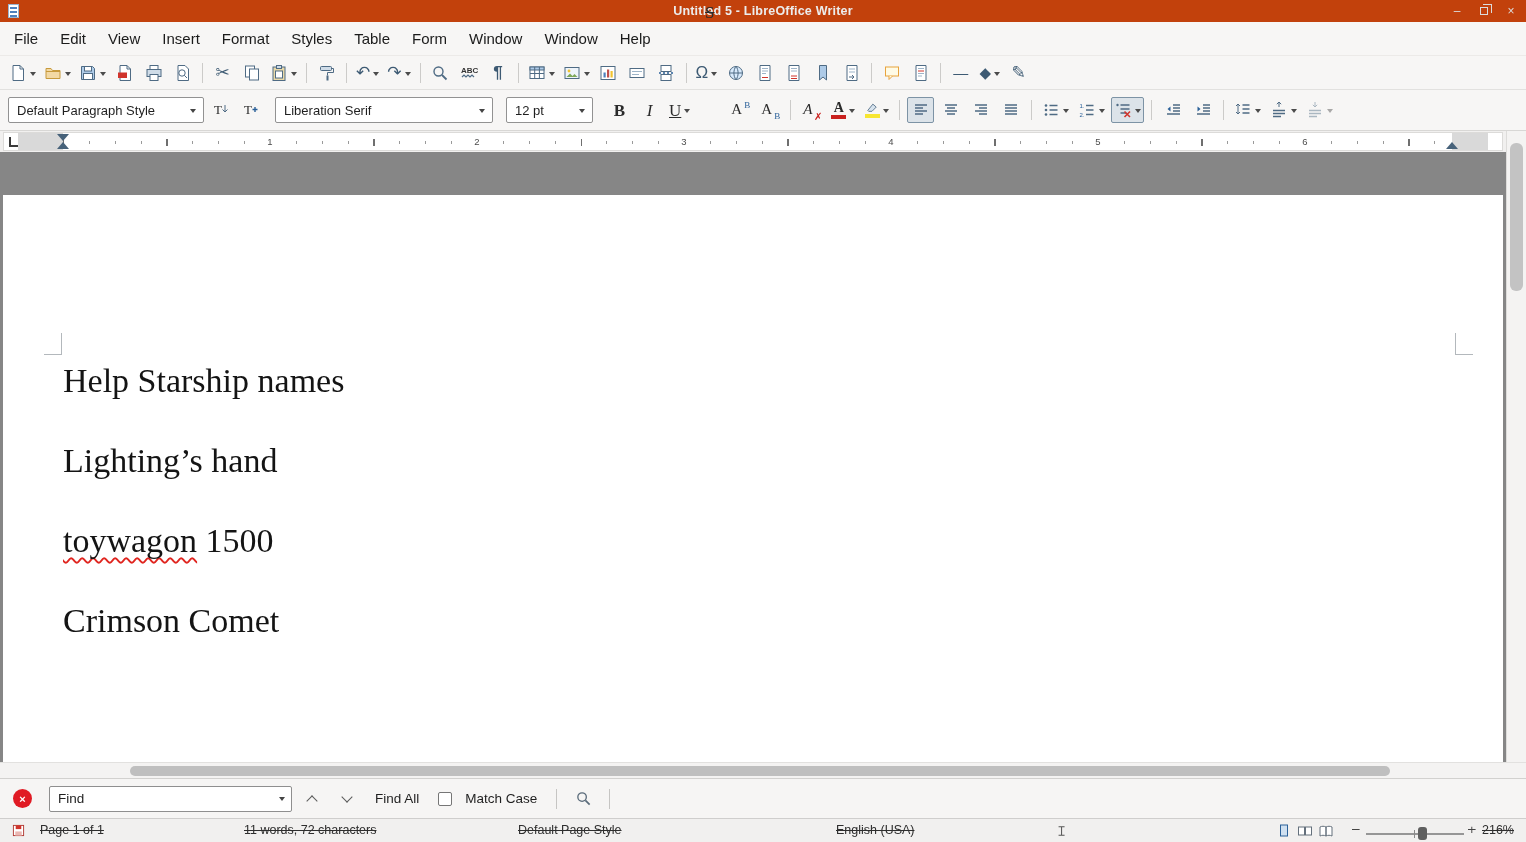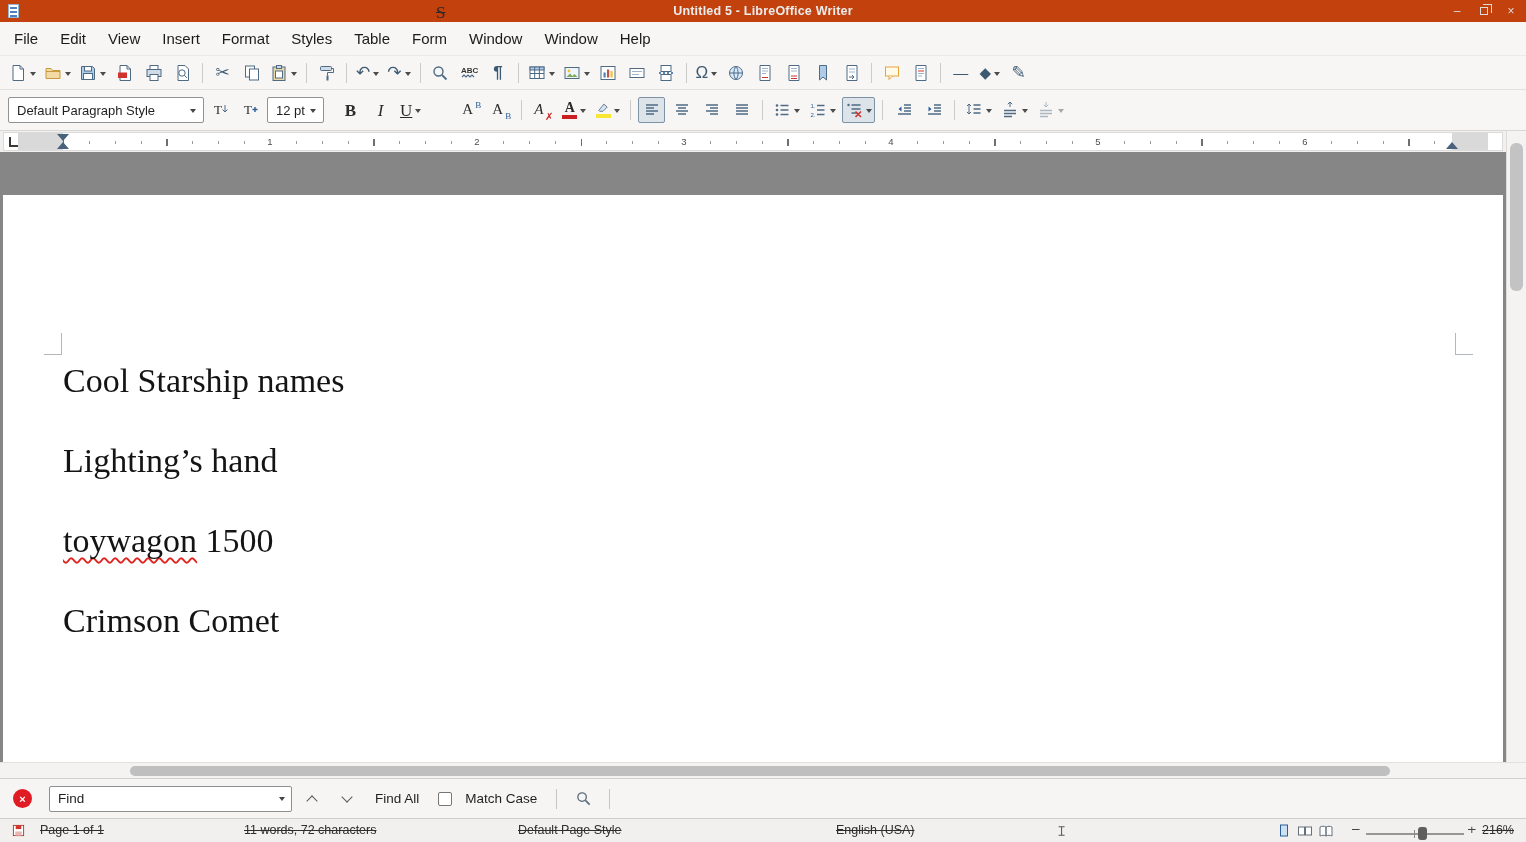--- a/index.html
+++ b/index.html
@@ -343,21 +343,25 @@
           <text x="2" y="13" font-size="13" font-family="Liberation Serif, serif" fill="#2b2b2b">T</text>
           <path class="st" d="M13 4v7m0 0-2.5-2.5M13 11l2.5-2.5" stroke="#2a6099"></path>
         </svg>
       </span>
     <span class="btn">
         <svg viewBox="0 0 18 18">
           <text x="2" y="13" font-size="13" font-family="Liberation Serif, serif" fill="#2b2b2b">T</text>
           <path d="M13 6v5M10.5 8.5h5" stroke="#2a6099" fill="none" stroke-width="1.4"></path>
         </svg>
       </span>
-    <span class="combo" style="width:57px;">
+    <span class="combo" style="width:218px;margin-left:8px">
+        <span>Liberation Serif</span>
+        <i class="carrow"></i>
+      </span>
+    <span class="combo" style="width:87px;margin-left:10px">
         <span>12 pt</span>
         <i class="carrow"></i>
       </span>
     <span class="btn" style="margin-left:10px">
         <span class="glyph big serif b">B</span>
       </span>
     <span class="btn">
         <span class="glyph big serif i">I</span>
       </span>
     <span class="btn">
@@ -503,21 +507,21 @@
         <span class="indtop"></span>
         <span class="indbot"></span>
         <span class="indright"></span>
       </div>
     </div>
     <div class="docarea">
       <div class="page">
         <span class="cm l"></span>
         <span class="cm r"></span>
         <div class="pagecontent">
-          <p>Cool Starship names</p>
+          <p>Help Starship names</p>
           <p>Lighting’s hand</p>
           <p><span class="misspell">toywagon</span><span> 1500</span></p>
           <p>Crimson Comet</p>
         </div>
       </div>
     </div>
     <div class="vscroll">
       <div class="vthumb"></div>
     </div>
   </div>

